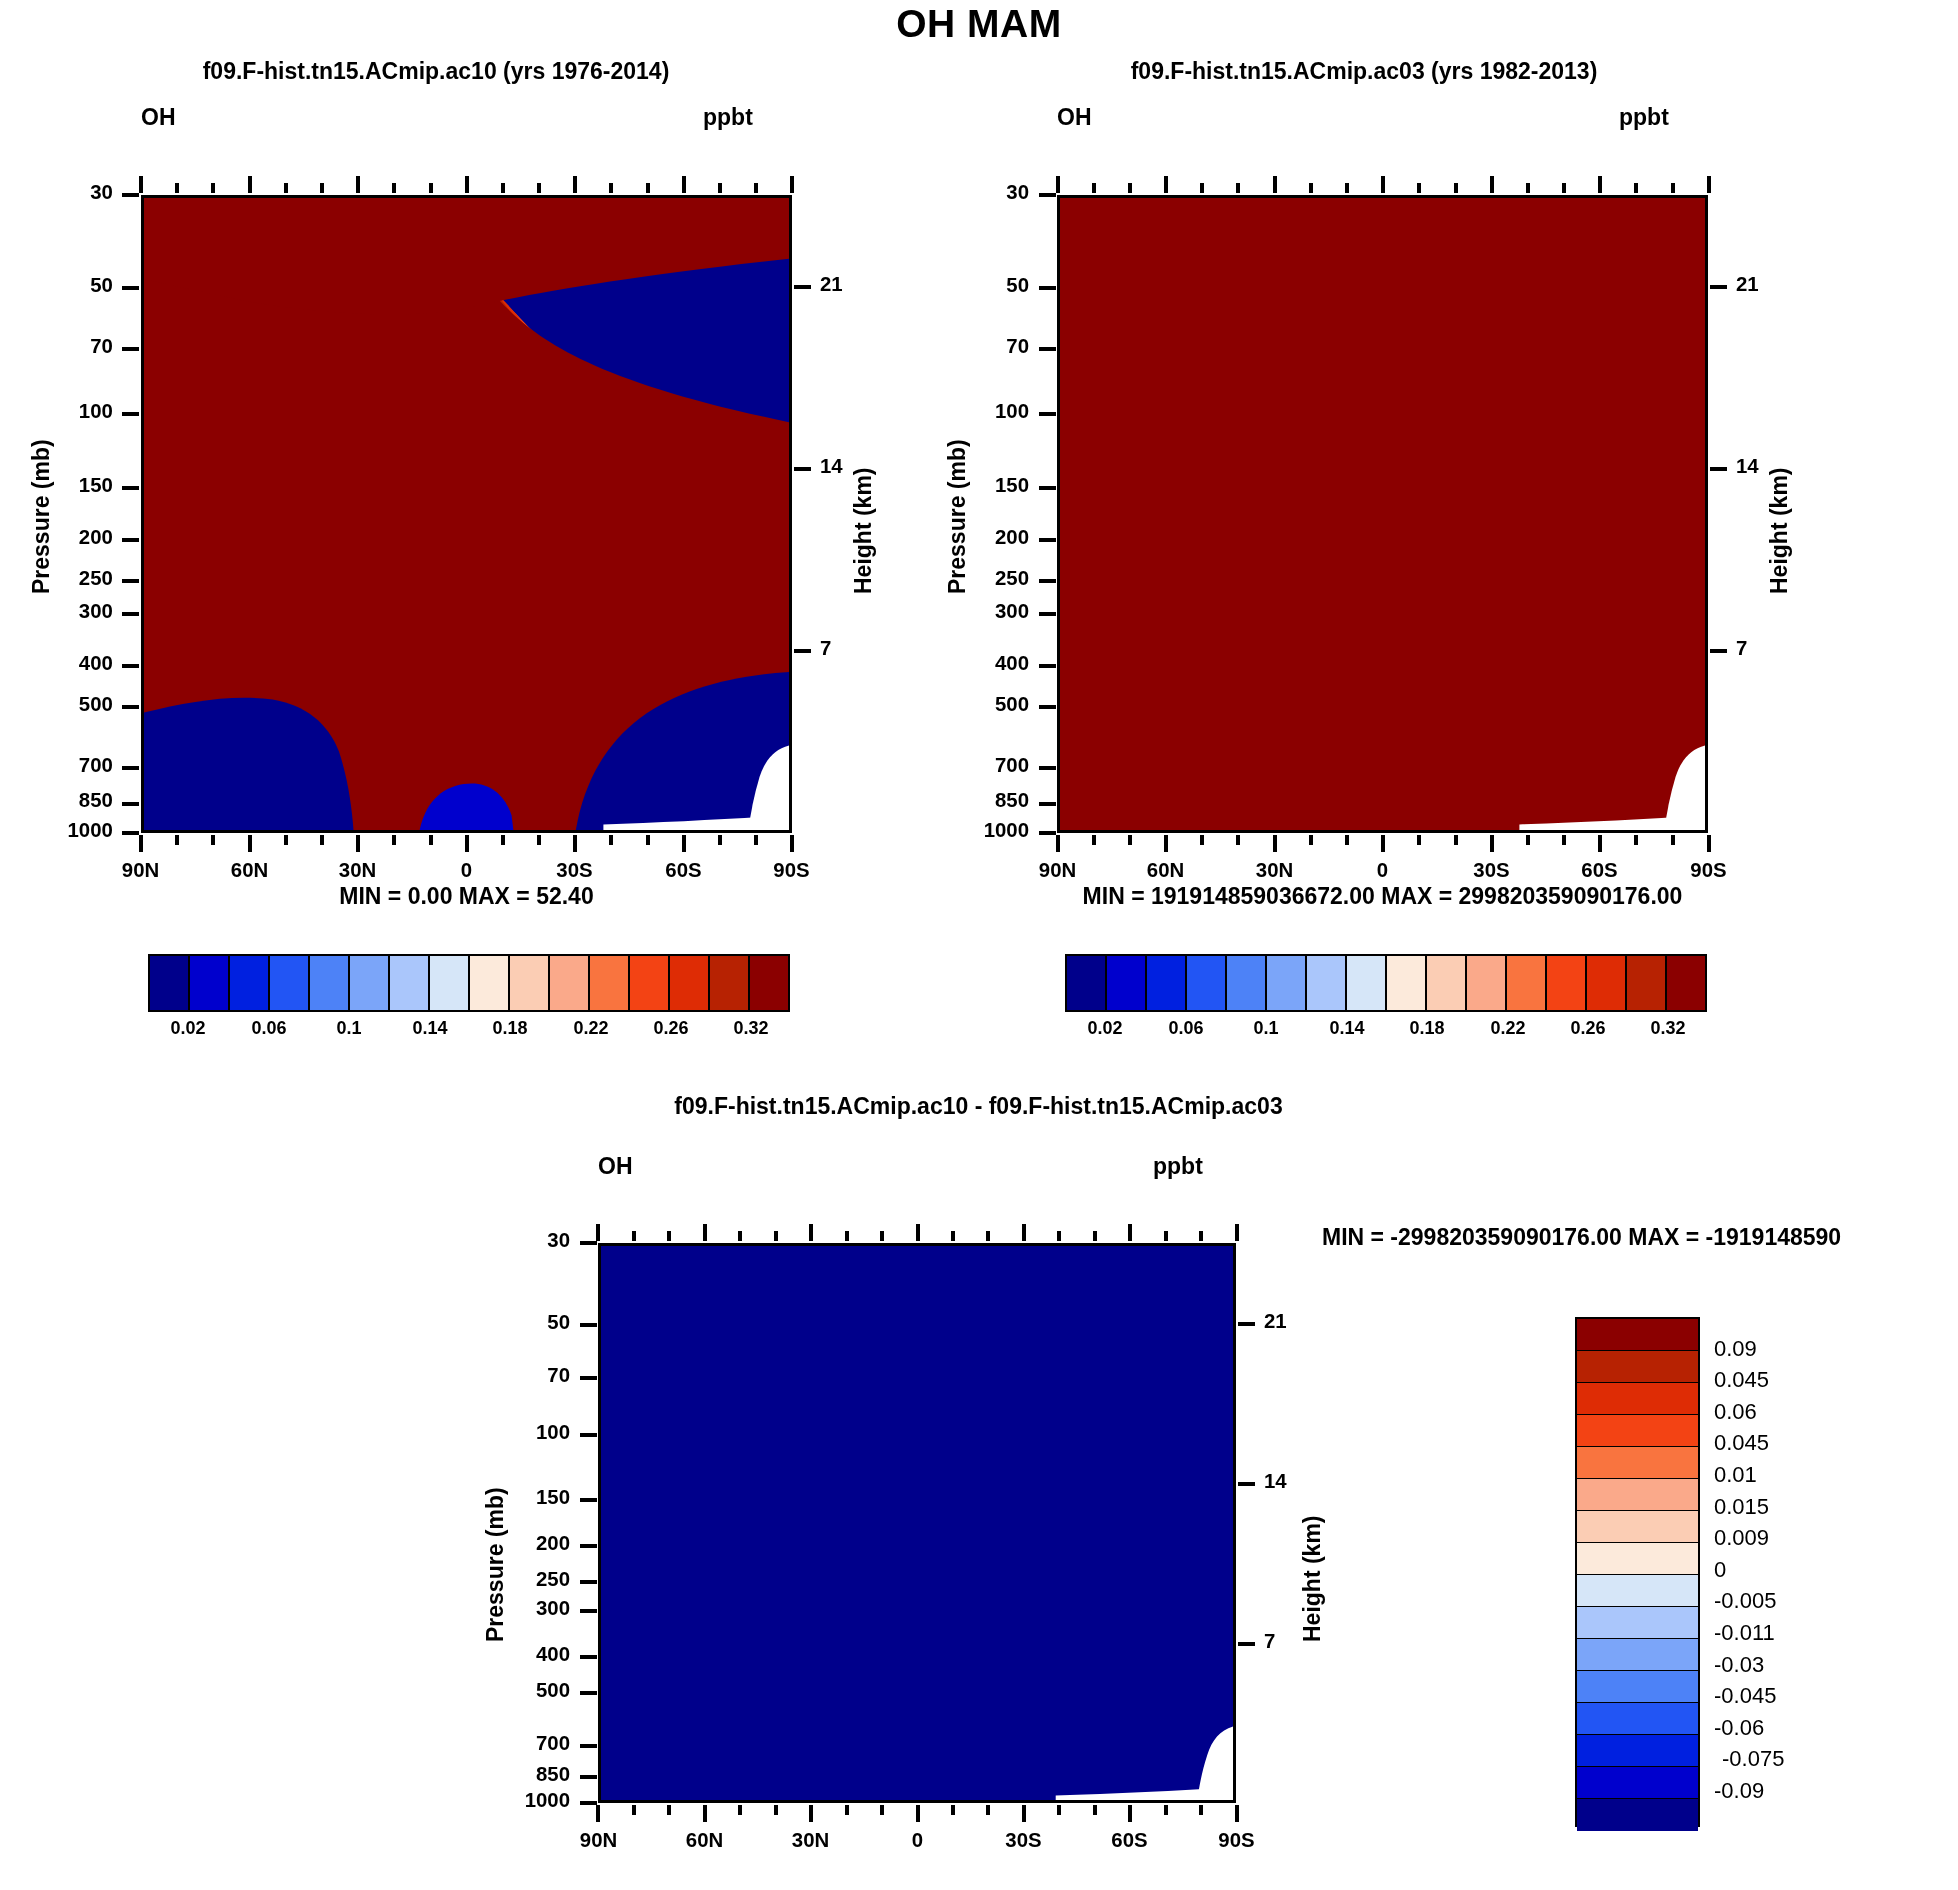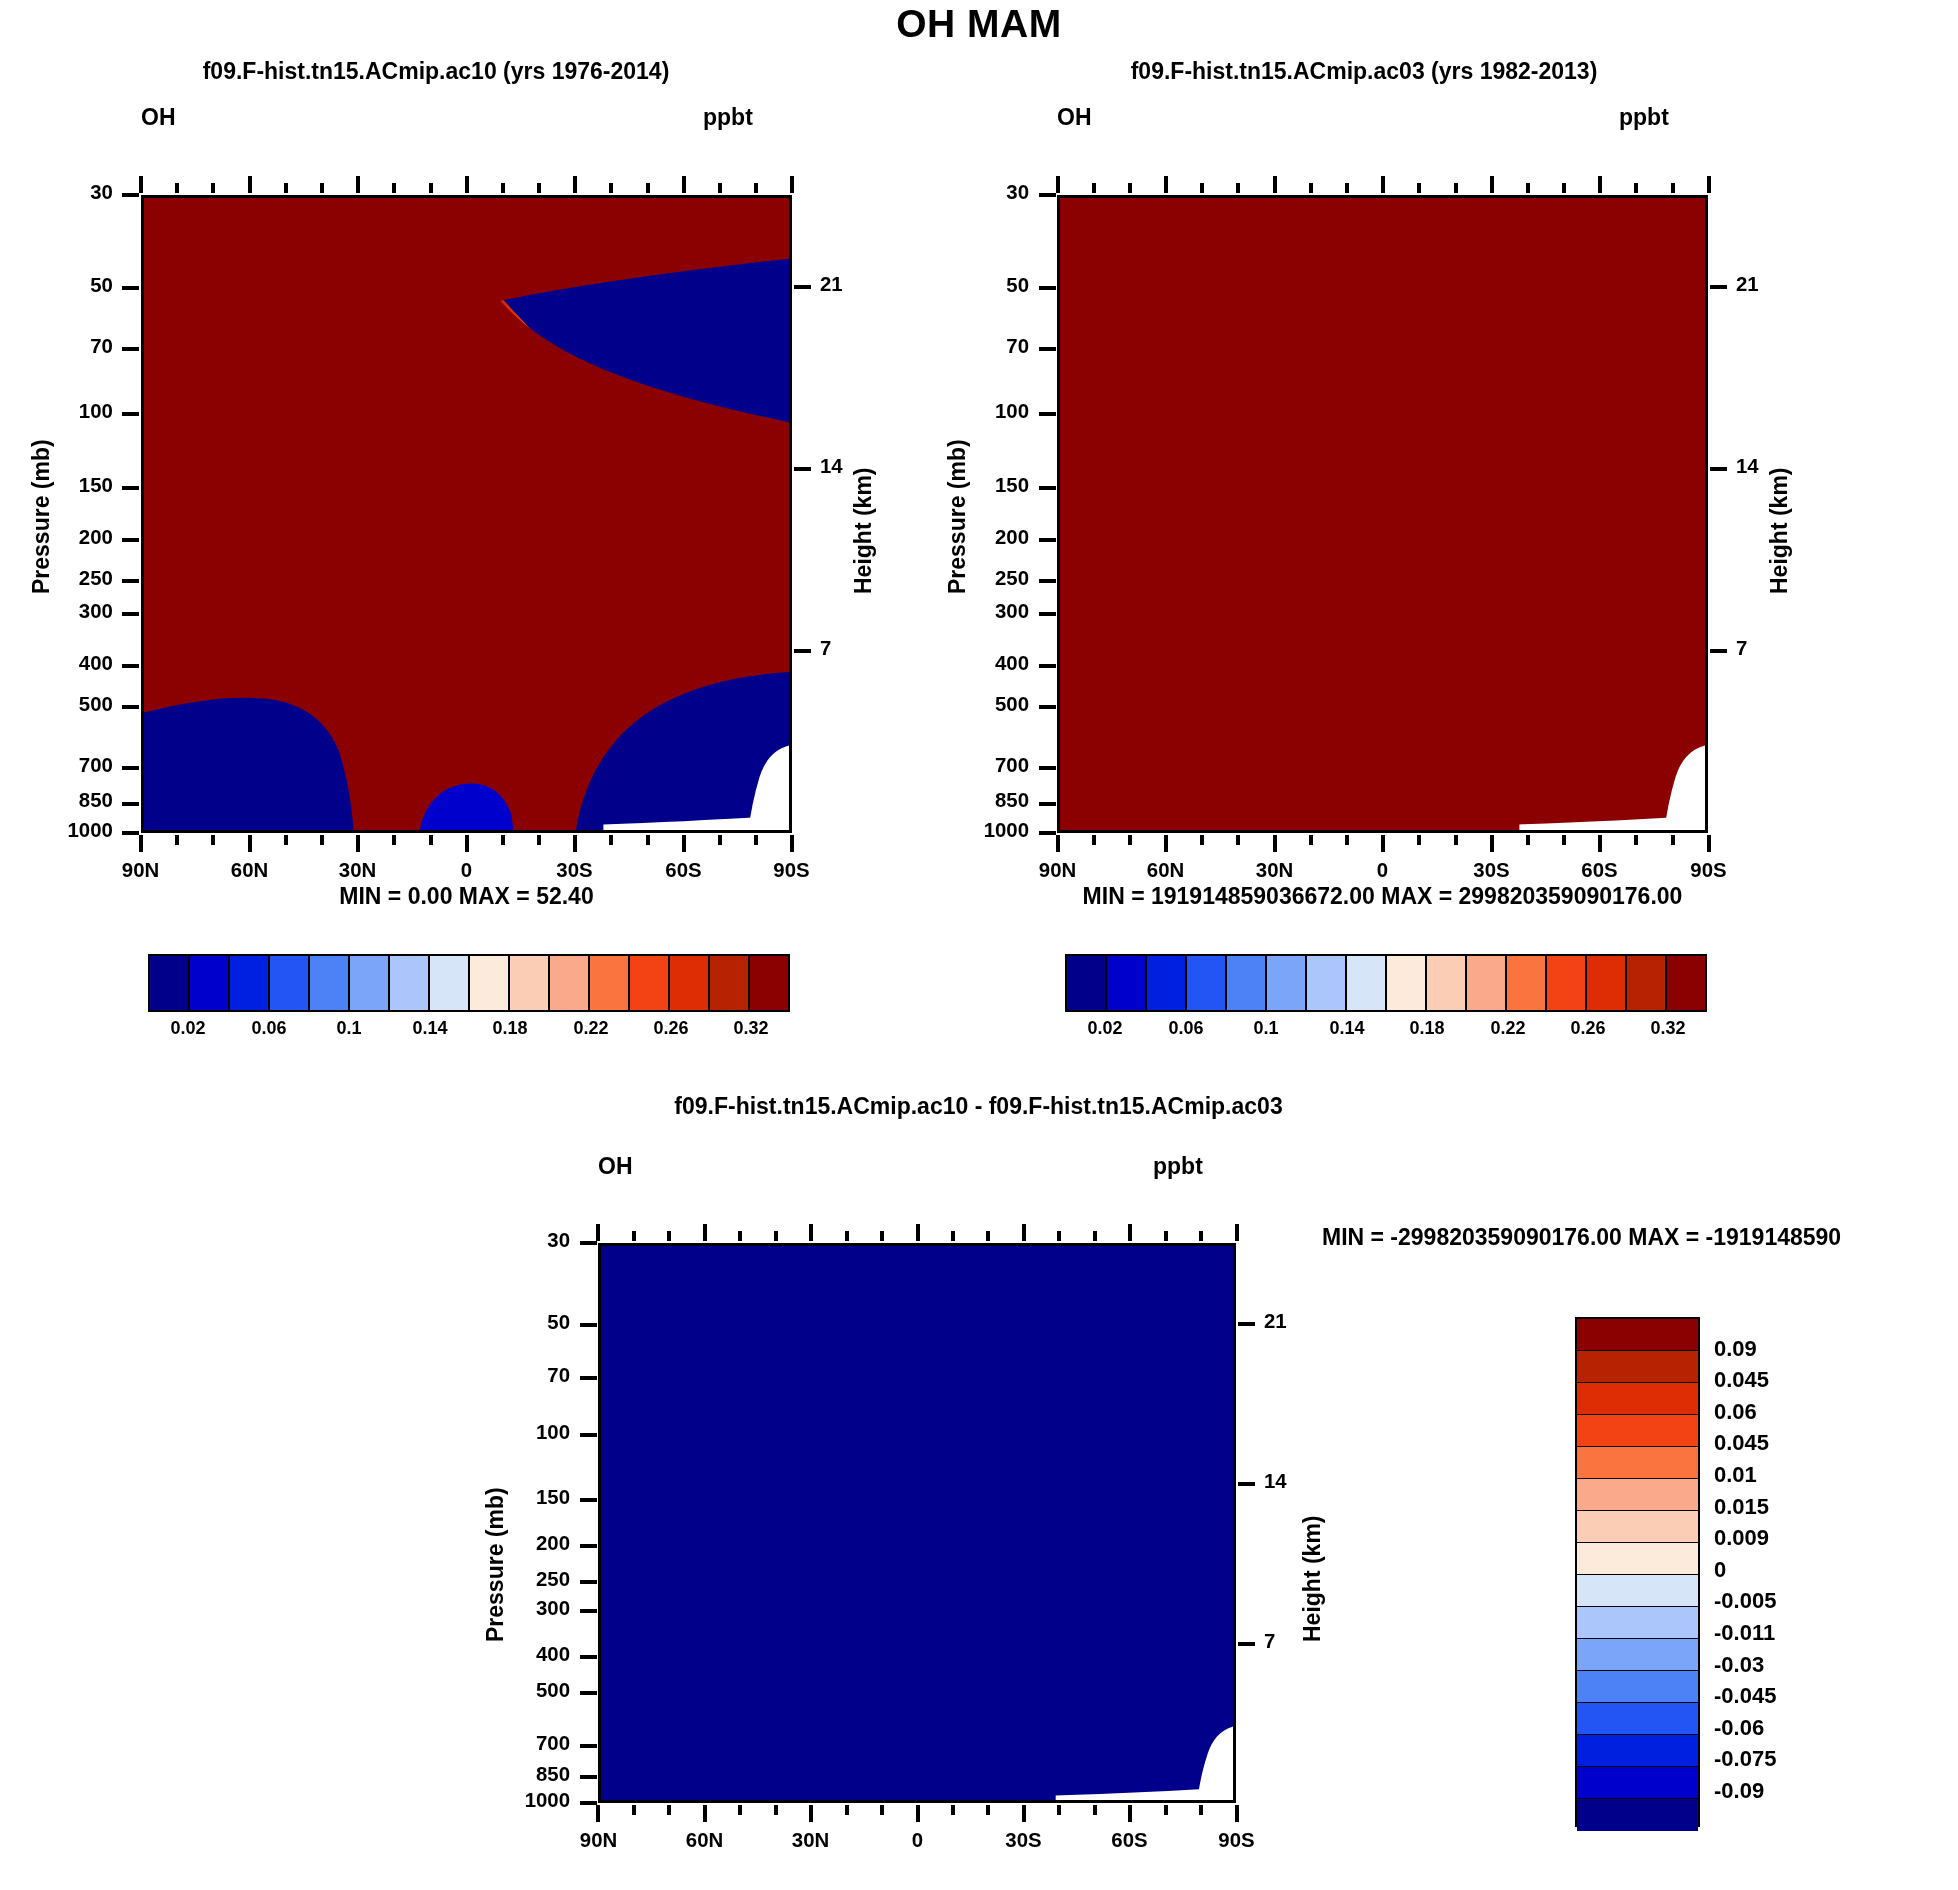--- a/index.html
+++ b/index.html
@@ -35,21 +35,21 @@
   .cbar-h{position:absolute;display:flex;border:2.8px solid #000;box-sizing:content-box;}
   .cbar-h div{height:100%;border-right:2.8px solid #000;box-sizing:border-box;}
   .cbar-h div:last-child{border-right:none;}
   .cbar-h-labs{position:absolute;font-size:18px;font-weight:bold;}
   .cbar-h-labs span{position:absolute;transform:translateX(-50%);white-space:nowrap;}
 
   
   .cbar-v{position:absolute;border:2.8px solid #000;box-sizing:content-box;}
   .cbar-v div{width:100%;border-bottom:1.9px solid #000;box-sizing:border-box;}
   .cbar-v div:last-child{border-bottom:none;}
-  .cbar-v-labs{position:absolute;font-size:22px;font-weight:bold;}
+  .cbar-v-labs{position:absolute;font-size:22px;font-weight:normal;}
   .cbar-v-labs span{position:absolute;transform:translateY(-50%);white-space:nowrap;}
 </style>
 </head>
 <body>
 
 <div class="abs" id="main-title">OH MAM</div>
 
 <div class="abs panel-title" style="left:51px;top:58px;width:770px;">f09.F-hist.tn15.ACmip.ac10 (yrs 1976-2014)</div>
 
 <div class="abs corner-lab" style="left:141px;top:104px;">OH</div>
@@ -471,16 +471,16 @@
     <span style="top: 126px; left: 0px;">0.045</span>
     <span style="top: 158px; left: 0px;">0.01</span>
     <span style="top: 190px; left: 0px;">0.015</span>
     <span style="top: 221px; left: 0px;">0.009</span>
     <span style="top: 253px; left: 0px;">0</span>
     <span style="top: 284px; left: 0px;">-0.005</span>
     <span style="top: 316px; left: 0px;">-0.011</span>
     <span style="top: 348px; left: 0px;">-0.03</span>
     <span style="top: 379px; left: 0px;">-0.045</span>
     <span style="top: 411px; left: 0px;">-0.06</span>
-    <span style="top: 442px; left: 0px;">-0.075</span>
+    <span style="top: 442px; left: 8px;">-0.075</span>
     <span style="top: 474px; left: 0px;">-0.09</span>
   </div>
 
 
 </body></html>

